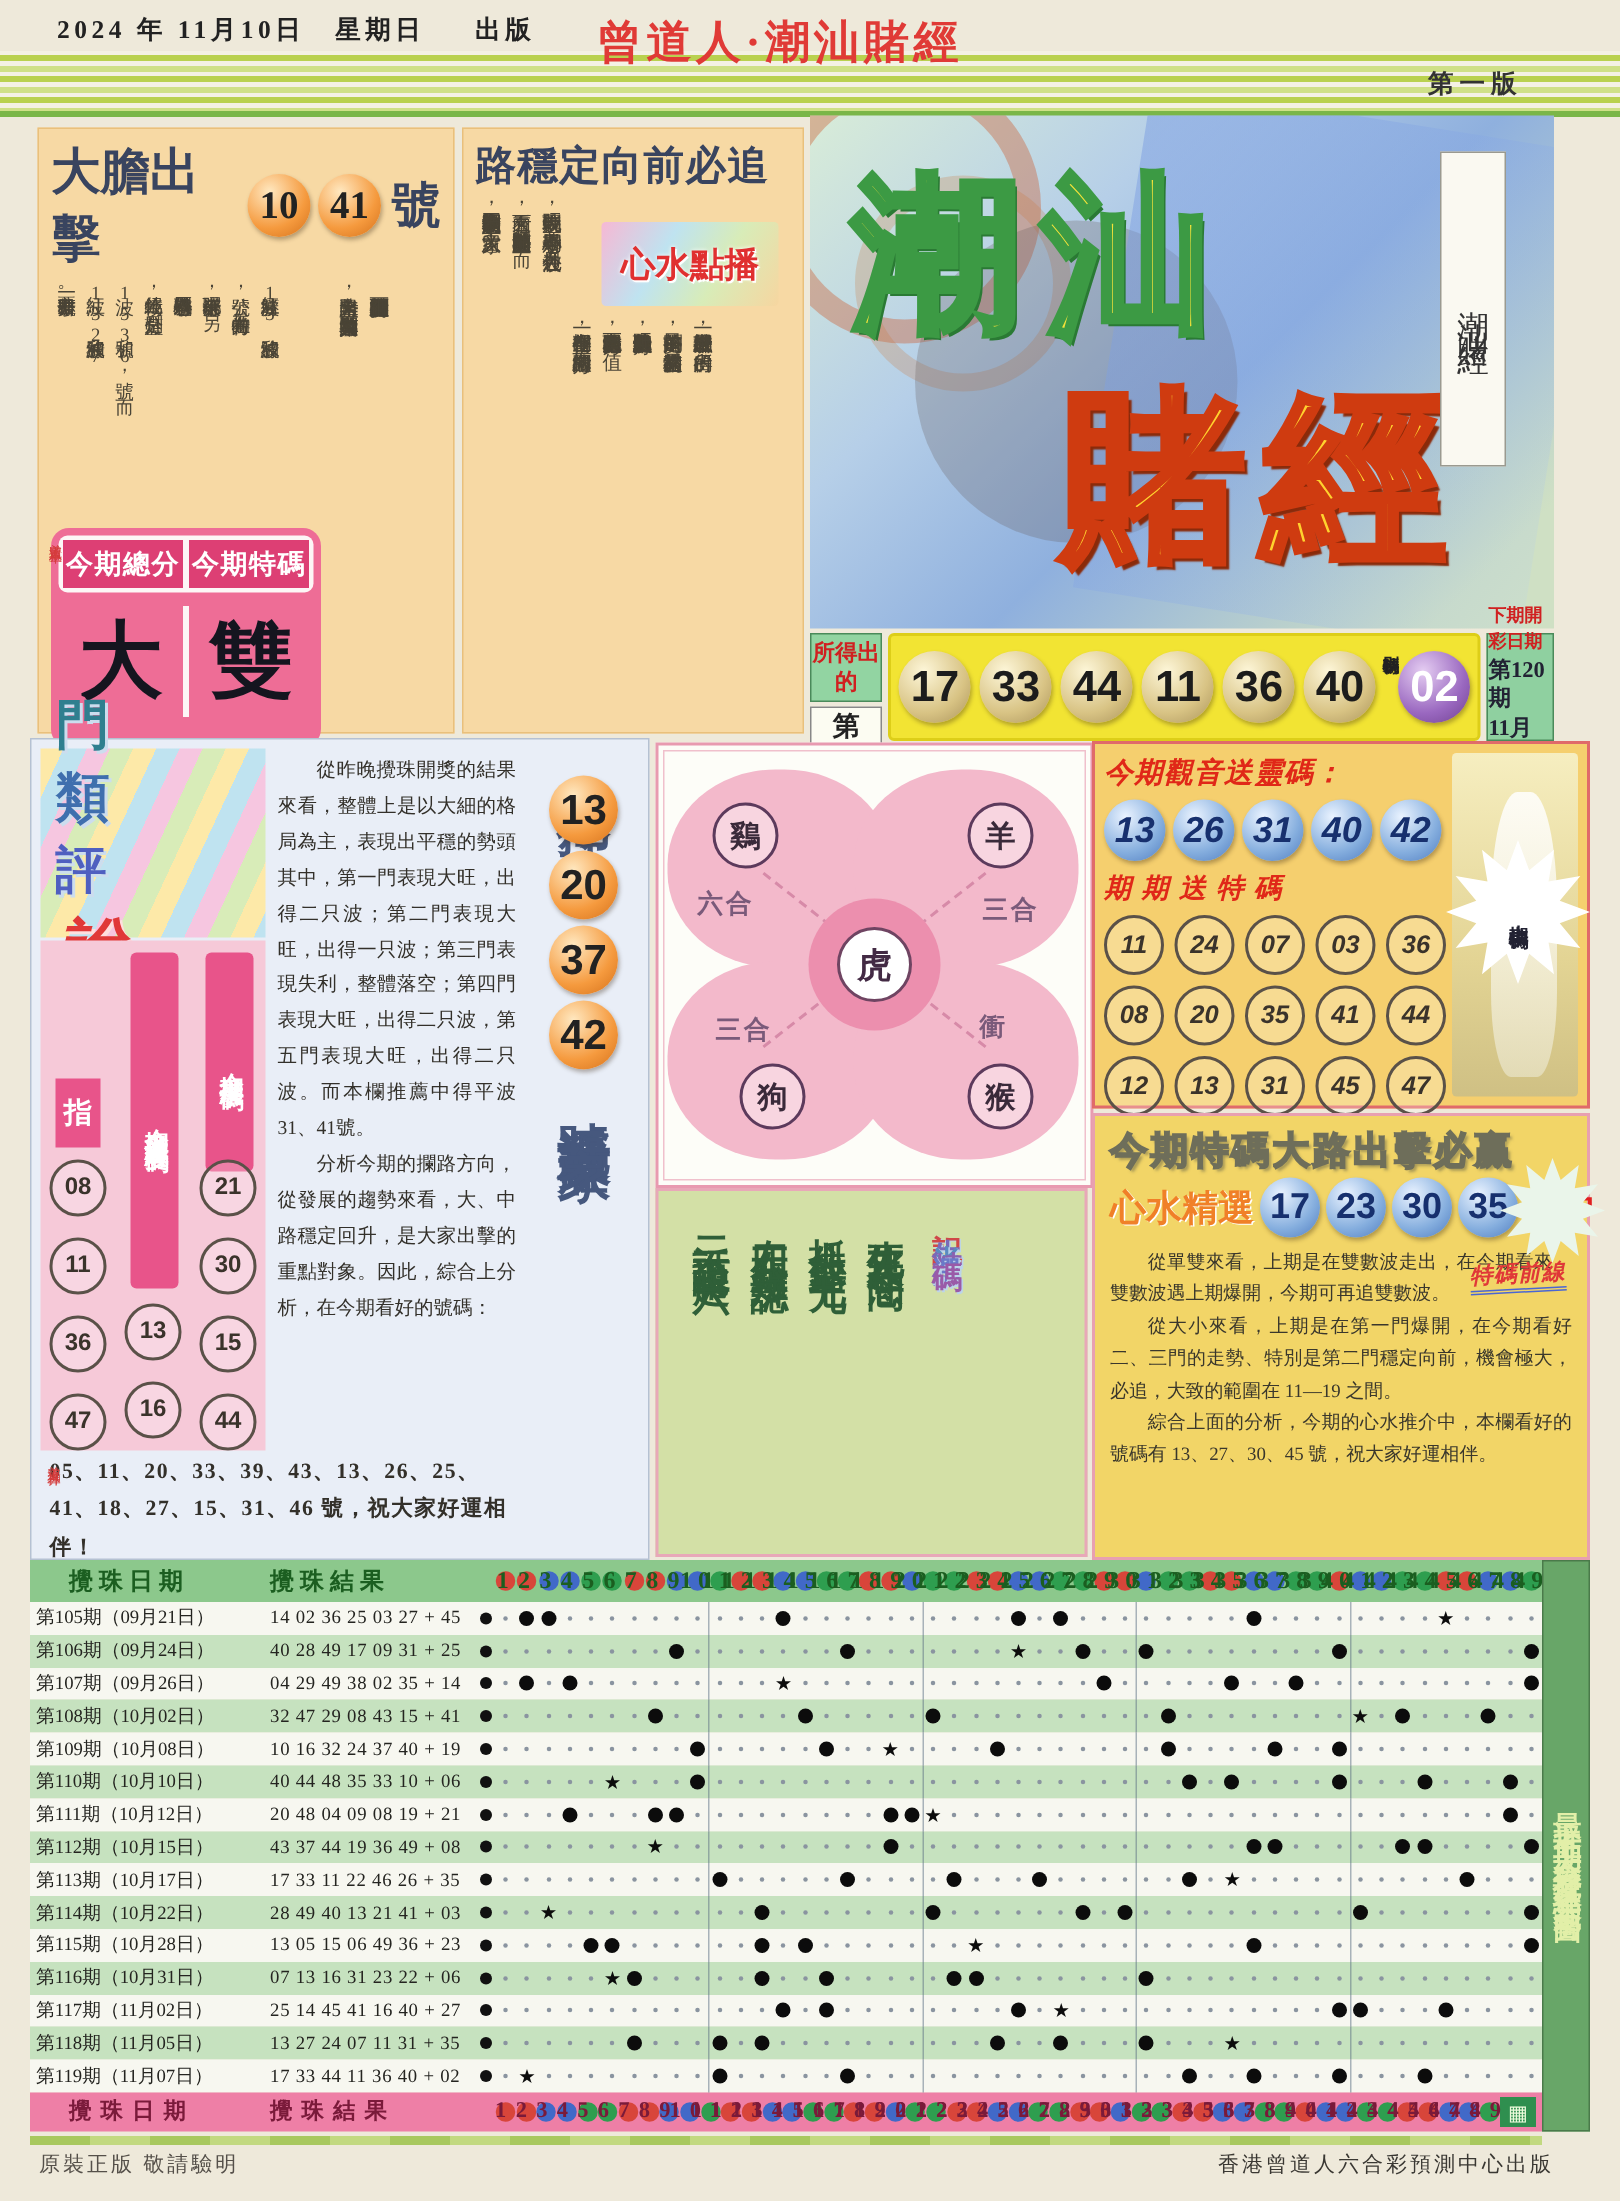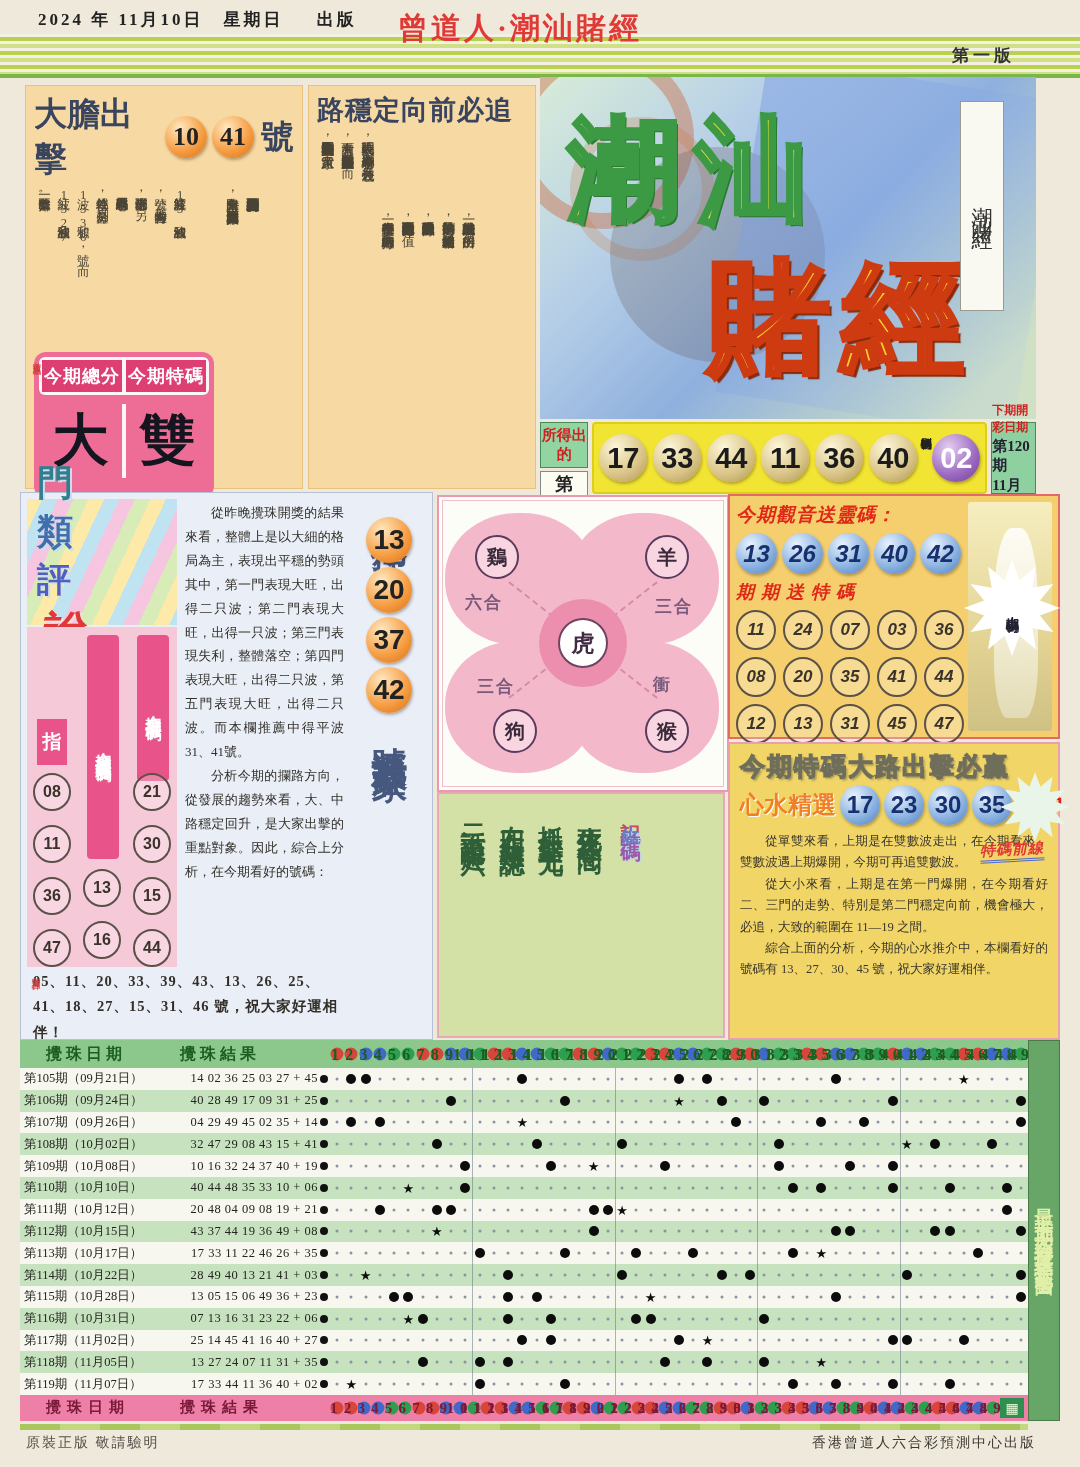--- a/index.html
+++ b/index.html
@@ -206,21 +206,21 @@
   .rt-head span{font-size:16px;font-weight:bold;color:#1b5e20;letter-spacing:4px;
                 font-family:"Liberation Serif",serif;}
   .rt-gut{width:12px;}
   .rt-chart-h{flex:1;position:relative;height:100%;}
   .rt-rows .row{display:flex;height:21.8px;align-items:center;}
   .row:nth-child(odd){background:#f7f7f0;}
   .row:nth-child(even){background:#c6e2bf;}
   .c-issue{width:160px;font-size:12.5px;color:#242420;padding-left:4px;box-sizing:border-box;
            font-family:"Liberation Serif",serif;white-space:nowrap;}
   .c-nums{width:138px;font-size:12.5px;color:#242420;font-family:"Liberation Serif",serif;
-          white-space:nowrap;letter-spacing:0.5px;text-align:right;}
+          white-space:nowrap;letter-spacing:0.5px;}
   .c-gut{width:12px;display:flex;align-items:center;justify-content:center;}
   .gdot{width:8px;height:8px;border-radius:50%;background:#111;}
   .c-chart{flex:1;position:relative;height:100%;}
   .dotS{position:absolute;top:50%;width:3px;height:3px;border-radius:50%;background:#8a94a0;
         transform:translate(-50%,-50%);}
   .dotB{position:absolute;top:50%;width:10px;height:10px;border-radius:50%;background:#0c0c0c;
         transform:translate(-50%,-50%);}
   .dotStar{position:absolute;top:50%;transform:translate(-50%,-50%);font-size:13px;color:#0c0c0c;
            line-height:1;}
   .gate{position:absolute;top:0;width:1px;height:100%;background:rgba(90,110,130,.5);}
@@ -296,20 +296,21 @@
         <div>以上面的分析得出今期的攔路走勢可看重往細</div>
         <div>路方向来出擊，其中的第一門和第五門可大力追捧</div>
       </div>
   </div>
   <div class="abs seal vone" style="left:4px;bottom:128px;">曾道人親筆</div>
 </div>
 
 <div class="abs box-tm">
   <div class="tm-head">路穩定向前必追</div>
   <div class="tm-body">
+    <div class="tm-badge">心水點播</div>
     <div class="vcols tm-text" id="tm-text">
         <div class="vpad">以上一期的攪珠結果看來，所得出的</div>
         <div class="vpad">目前的攔路走勢，從整體的格局看來，</div>
         <div class="vpad">仍然是以大細路方向的表現十分大旺，</div>
         <div class="vpad">而中路方向的表現近來亦走勢回穩，值</div>
         <div class="vpad">得在今期作一番出擊，而極細路方向的</div>
         <div>表現則較為大旺，今期則要小心看帶，另外在色波</div>
         <div>方面看來，近期的三波走勢反復向旺勢顛開出，而</div>
         <div>在今期的走勢則以三波作平均開出為主，大家留意</div>
       </div>
@@ -670,21 +671,21 @@
             <span class="dotS" style="left: 88.7755%;"></span>
             <span class="dotS" style="left: 90.8163%;"></span>
             <span class="dotS" style="left: 92.8571%;"></span>
             <span class="dotS" style="left: 94.898%;"></span>
             <span class="dotS" style="left: 96.9388%;"></span>
             <span class="dotB" style="left: 98.9796%;"></span>
           </div>
         </div>
         <div class="row">
           <div class="c-issue">第107期（09月26日）</div>
-          <div class="c-nums">04 29 49 45 02 35 + 14</div>
+          <div class="c-nums">04 29 49 38 02 35 + 14</div>
           <div class="c-gut">
             <span class="gdot"></span>
           </div>
           <div class="c-chart">
             <span class="gate" style="left: 20.4082%;"></span>
             <span class="gate" style="left: 40.8163%;"></span>
             <span class="gate" style="left: 61.2245%;"></span>
             <span class="gate" style="left: 81.6327%;"></span>
             <span class="dotS" style="left: 1.02041%;"></span>
             <span class="dotB" style="left: 3.06122%;"></span>

